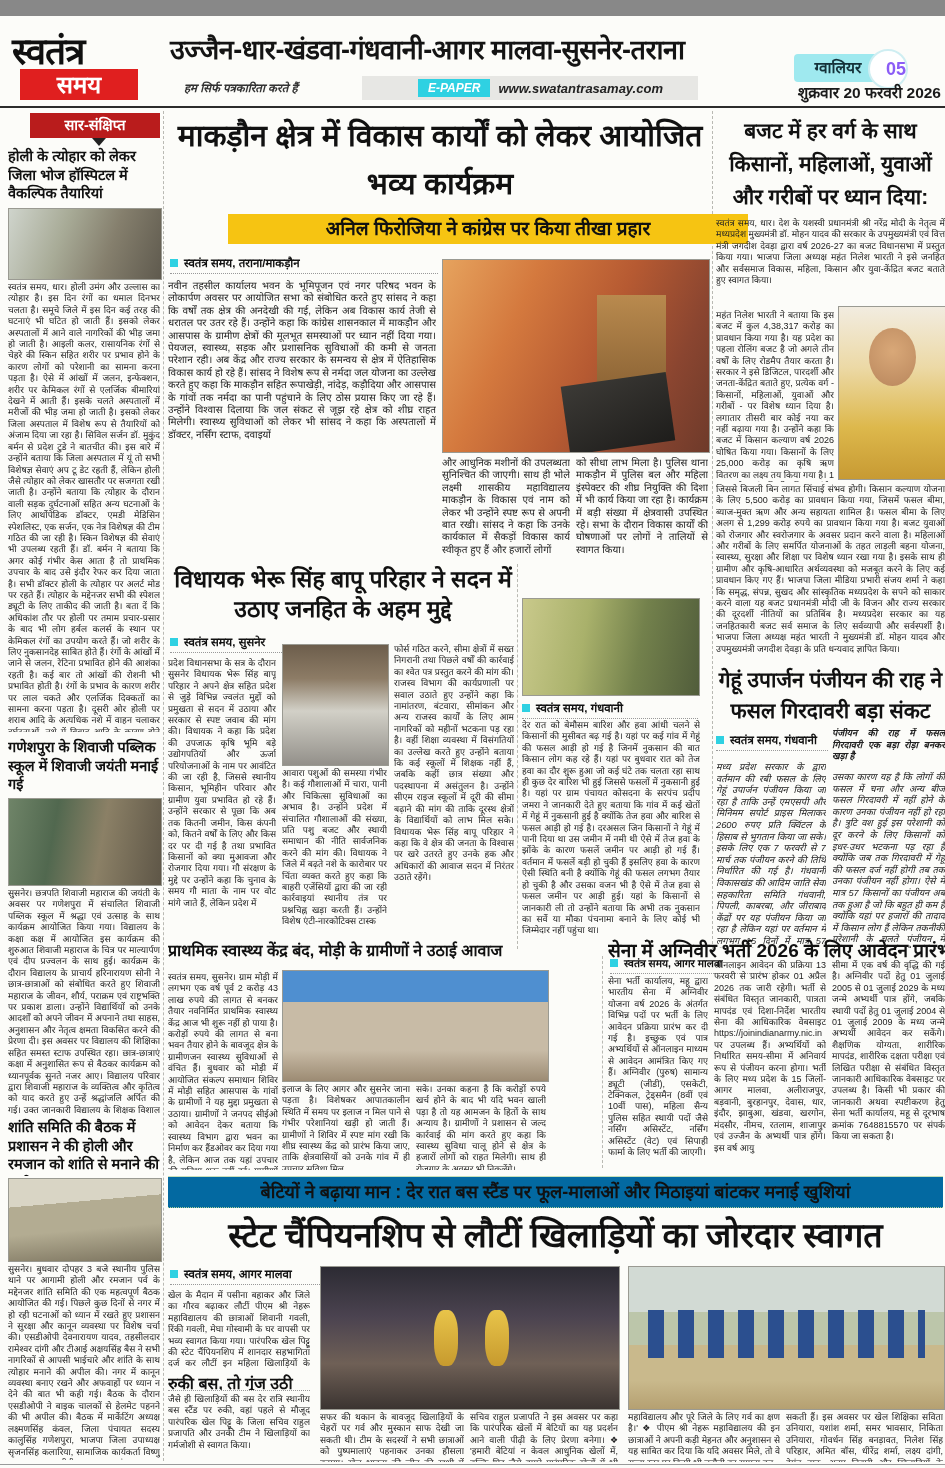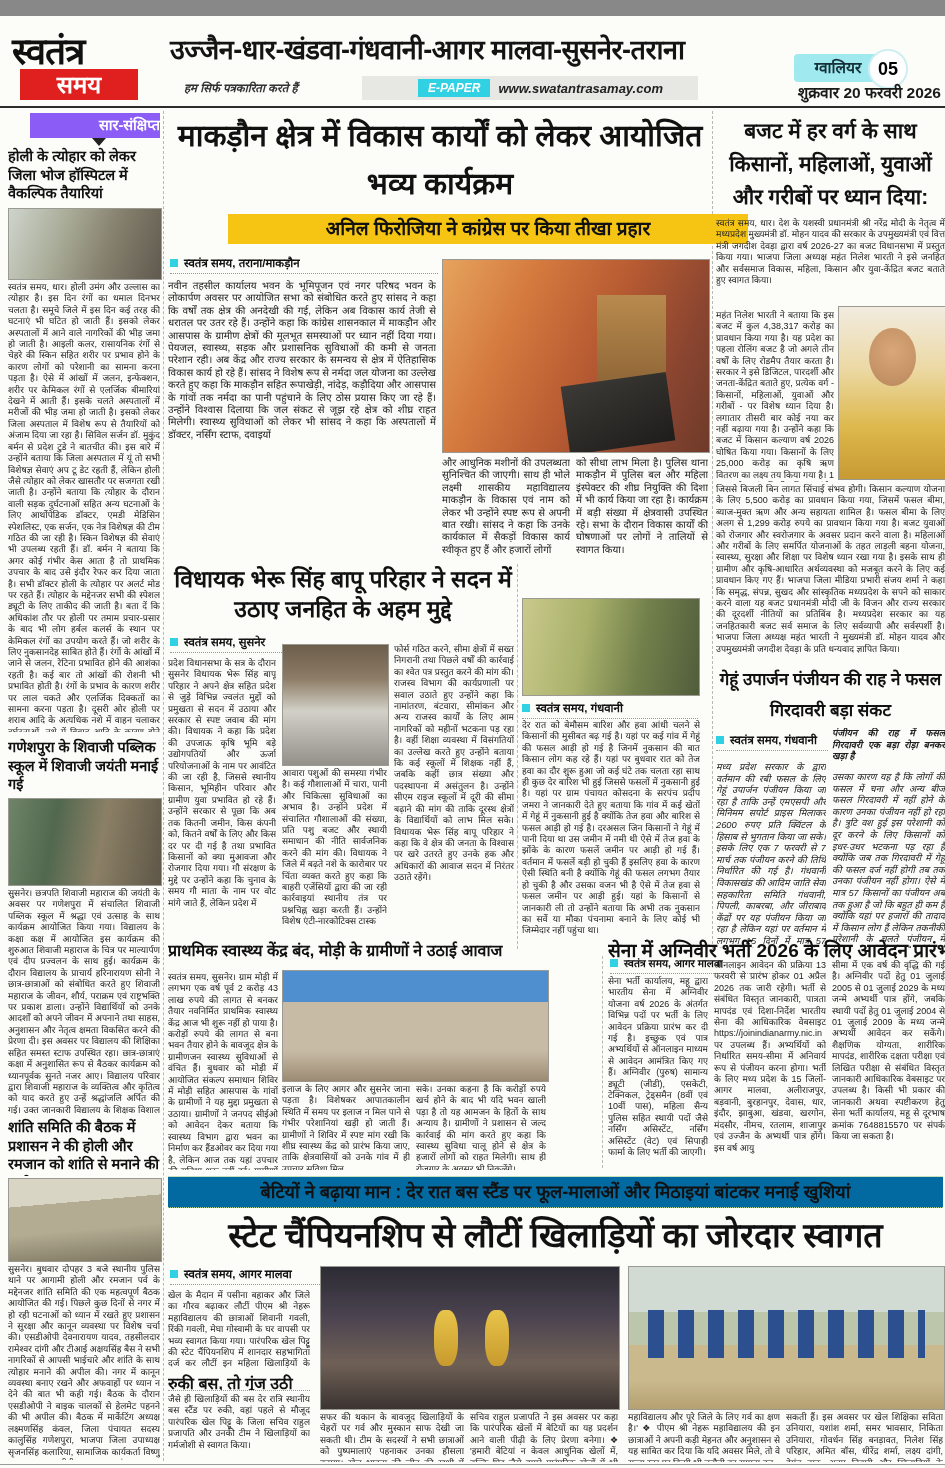--- a/index.html
+++ b/index.html
@@ -19,26 +19,26 @@
   #logo-box{left:20px;top:53px;width:118px;height:31px;background:#e01f1f;color:#fff;font-size:24px;font-weight:bold;
             text-align:center;line-height:31px;}
   #cities{left:170px;top:14px;width:560px;height:46px;font-size:27px;font-weight:bold;white-space:nowrap;letter-spacing:-0.5px;color:#141414;}
   #tagline{left:184px;top:64px;width:175px;font-size:11.5px;font-weight:bold;font-style:italic;color:#333;white-space:nowrap;overflow:hidden;}
   #epaper-bar{left:362px;top:60px;width:336px;height:24px;background:#e7e7e4;display:flex;align-items:center;font-style:italic;}
   #epaper-badge{background:#2fd1e2;color:#fff;font-weight:bold;font-size:12px;padding:2px 10px;margin-left:56px;}
   #website{font-size:13px;font-weight:bold;color:#222;margin-left:8px;}
   #edition-badge{left:794px;top:38px;width:88px;height:28px;background:#9fe9ef;border-radius:4px;font-size:15.5px;
                  font-weight:bold;color:#15323a;text-align:center;line-height:28px;}
   #page-circle{left:868px;top:33px;width:36px;height:36px;background:#fff;border:2px solid #cfeef2;border-radius:50%;
-               font-size:18px;font-weight:bold;color:#000000;text-align:center;line-height:36px;}
+               font-size:18px;font-weight:bold;color:#8b5cf6;text-align:right;line-height:36px;}
   #date{left:745px;top:65px;width:196px;font-size:15.5px;font-weight:bold;text-align:right;white-space:nowrap;}
   #masthead-rule{left:0;top:90px;width:945px;border-top:2px solid #2c2c2c;}
   
-  #sidebar-title{left:30px;top:97px;width:130px;height:25px;background:#8b5cf6;color:#fff;font-weight:bold;font-size:14.5px;
-                 text-align:right;line-height:25px;}
+  #sidebar-title{left:30px;top:97px;width:130px;height:25px;background:#b91c1c;color:#fff;font-weight:bold;font-size:14.5px;
+                 text-align:center;line-height:25px;}
   #sidebar-arrow{left:92px;top:122px;width:0;height:0;border-left:7px solid transparent;border-right:7px solid transparent;border-top:8px solid #222;}
   .sbar-head{left:8px;width:152px;font-size:14.5px;line-height:18.5px;font-weight:bold;}
   .sbar-photo{left:8px;width:152px;}
   .sbar-body{left:8px;width:152px;}
   
   #bottom-rule{left:0;top:1448px;width:945px;border-top:1px solid #9a9a9a;}
   #cmyk-bar{left:0;top:1452px;width:945px;height:9px;
     background:repeating-linear-gradient(90deg,#0fd0ea 0 16px,#fcfcf9 16px 23px,#f014c8 23px 39px,#fcfcf9 39px 46px,
     #f2ea0a 46px 62px,#fcfcf9 62px 69px,#141414 69px 85px,#fcfcf9 85px 158px);}
 </style>
@@ -103,21 +103,21 @@
   <div class="abs bt sb" style="left:522px;top:704px;width:178px;height:228px;">देर रात को बेमौसम बारिश और हवा आंधी चलने से किसानों की मुसीबत बढ़ गई है। यहां पर कई गांव में गेहूं की फसल आड़ी हो गई है जिनमें नुकसान की बात किसान लोग कह रहे हैं। यहां पर बुधवार रात को तेज हवा का दौर शुरू हुआ जो कई घंटे तक चलता रहा साथ ही कुछ देर बारिश भी हुई जिससे फसलों में नुकसानी हुई है। यहां पर ग्राम पंचायत कोसदना के सरपंच प्रदीप जमरा ने जानकारी देते हुए बताया कि गांव में कई खेतों में गेहूं में नुकसानी हुई है क्योंकि तेज हवा और बारिश से फसल आड़ी हो गई है। दरअसल जिन किसानों ने गेहूं में पानी दिया था उस जमीन में नमी थी ऐसे में तेज हवा के झोंके के कारण फसलें जमीन पर आड़ी हो गई हैं। वर्तमान में फसलें बड़ी हो चुकी हैं इसलिए हवा के कारण ऐसी स्थिति बनी है क्योंकि गेहूं की फसल लगभग तैयार हो चुकी है और उसका वजन भी है ऐसे में तेज हवा से फसल जमीन पर आड़ी हुई। यहां के किसानों से जानकारी ली तो उन्होंने बताया कि अभी तक नुकसान का सर्वे या मौका पंचनामा बनाने के लिए कोई भी जिम्मेदार नहीं पहुंचा था।</div>
 
   <div class="abs hd" style="left:716px;top:98px;width:229px;height:100px;font-size:21px;line-height:33px;text-align:center;">बजट में हर वर्ग के साथ किसानों, महिलाओं, युवाओं और गरीबों पर ध्यान दिया: जिला अध्यक्ष</div>
   <div class="abs bt sb" style="left:716px;top:202px;width:229px;height:90px;">स्वतंत्र समय, धार। देश के यशस्वी प्रधानमंत्री श्री नरेंद्र मोदी के नेतृत्व में मध्यप्रदेश मुख्यमंत्री डॉ. मोहन यादव की सरकार के उपमुख्यमंत्री एवं वित्त मंत्री जगदीश देवड़ा द्वारा वर्ष 2026-27 का बजट विधानसभा में प्रस्तुत किया गया। भाजपा जिला अध्यक्ष महंत निलेश भारती ने इसे जनहित और सर्वसमाज विकास, महिला, किसान और युवा-केंद्रित बजट बताते हुए स्वागत किया।</div>
   <div class="abs bt sb" style="left:716px;top:294px;width:118px;height:172px;">महंत निलेश भारती ने बताया कि इस बजट में कुल 4,38,317 करोड़ का प्रावधान किया गया है। यह प्रदेश का पहला रोलिंग बजट है जो अगले तीन वर्षों के लिए रोडमैप तैयार करता है। सरकार ने इसे डिजिटल, पारदर्शी और जनता-केंद्रित बताते हुए, प्रत्येक वर्ग - किसानों, महिलाओं, युवाओं और गरीबों - पर विशेष ध्यान दिया है। लगातार तीसरी बार कोई नया कर नहीं बढ़ाया गया है। उन्होंने कहा कि बजट में किसान कल्याण वर्ष 2026 घोषित किया गया। किसानों के लिए 25,000 करोड़ का कृषि ऋण वितरण का लक्ष्य तय किया गया है। 1 लाख सोलर पंप वितरित किए जाएंगे,</div>
   <div class="abs photo" style="left:838px;top:290px;width:107px;height:172px;background:linear-gradient(180deg,#f2ece0,#ecd9a6 35%,#ddb84c 70%,#c79a33);">
     <div style="position:absolute;left:28%;top:12%;width:44%;height:34%;border-radius:50%;background:radial-gradient(circle at 50% 40%,#d9a878,#b9875d);"></div>
   </div>
   <div class="abs bt sb" style="left:716px;top:468px;width:229px;height:178px;">जिससे बिजली बिन लागत सिंचाई संभव होगी। किसान कल्याण योजना के लिए 5,500 करोड़ का प्रावधान किया गया, जिसमें फसल बीमा, ब्याज-मुक्त ऋण और अन्य सहायता शामिल है। फसल बीमा के लिए अलग से 1,299 करोड़ रुपये का प्रावधान किया गया है। बजट युवाओं को रोजगार और स्वरोजगार के अवसर प्रदान करने वाला है। महिलाओं और गरीबों के लिए समर्पित योजनाओं के तहत लाड़ली बहना योजना, स्वास्थ्य, सुरक्षा और शिक्षा पर विशेष ध्यान रखा गया है। इसके साथ ही ग्रामीण और कृषि-आधारित अर्थव्यवस्था को मजबूत करने के लिए कई प्रावधान किए गए हैं। भाजपा जिला मीडिया प्रभारी संजय शर्मा ने कहा कि समृद्ध, संपन्न, सुखद और सांस्कृतिक मध्यप्रदेश के सपने को साकार करने वाला यह बजट प्रधानमंत्री मोदी जी के विजन और राज्य सरकार की दूरदर्शी नीतियों का प्रतिबिंब है। मध्यप्रदेश सरकार का यह जनहितकारी बजट सर्व समाज के लिए सर्वव्यापी और सर्वस्पर्शी है। भाजपा जिला अध्यक्ष महंत भारती ने मुख्यमंत्री डॉ. मोहन यादव और उपमुख्यमंत्री जगदीश देवड़ा के प्रति धन्यवाद ज्ञापित किया।</div>
 
-  <div class="abs hd" style="left:716px;top:648px;width:229px;height:62px;font-size:17px;line-height:31px;text-align:center;">गेहूं उपार्जन पंजीयन की राह ने फसल गिरदावरी बड़ा संकट</div>
+  <div class="abs hd" style="left:716px;top:648px;width:229px;height:62px;font-size:21px;line-height:31px;text-align:center;">गेहूं उपार्जन पंजीयन की राह ने फसल गिरदावरी बड़ा संकट</div>
   <div class="abs byline" style="left:716px;top:716px;width:112px;">स्वतंत्र समय, गंधवानी</div>
   <div class="abs bt it" style="left:832px;top:712px;width:113px;height:38px;font-weight:bold;">पंजीयन की राह में फसल गिरदावरी एक बड़ा रोड़ा बनकर खड़ा है</div>
   <div class="abs bt it" style="left:716px;top:746px;width:110px;height:186px;">मध्य प्रदेश सरकार के द्वारा वर्तमान की रबी फसल के लिए गेहूं उपार्जन पंजीयन किया जा रहा है ताकि उन्हें एमएसपी और मिनिमम सपोर्ट प्राइस मिलाकर 2600 रुपए प्रति क्विंटल के हिसाब से भुगतान किया जा सके। इसके लिए एक 7 फरवरी से 7 मार्च तक पंजीयन करने की तिथि निर्धारित की गई है। गंधवानी विकासखंड की आदिम जाति सेवा सहकारिता समिति गंधवानी, पिपली, काबरबा, और जीराबाद केंद्रों पर यह पंजीयन किया जा रहा है लेकिन यहां पर वर्तमान में लगभग 15 दिनों में मात्र 57 किसानों ने ही अपना पंजीयन कराया है। मामले में जानकारी ली तो पता चला कि गेहूं उपार्जन में</div>
   <div class="abs bt it" style="left:832px;top:756px;width:113px;height:176px;">उसका कारण यह है कि लोगों की फसल में चना और अन्य बीज फसल गिरदावरी में नहीं होने के कारण उनका पंजीयन नहीं हो रहा है। त्रुटि वश हुई इस परेशानी को दूर करने के लिए किसानों को इधर-उधर भटकना पड़ रहा है क्योंकि जब तक गिरदावरी में गेहूं की फसल दर्ज नहीं होगी तब तक उनका पंजीयन नहीं होगा। ऐसे में मात्र 57 किसानों का पंजीयन अब तक हुआ है जो कि बहुत ही कम है क्योंकि यहां पर हजारों की तादाद में किसान लोग हैं लेकिन तकनीकी परेशानी के चलते पंजीयन में दिक्कत आ रही है और गंधवानी विकासखंड में यह पंजीयन वर्तमान में बहुत ही कम है।</div>
 
   <div class="abs hd" style="left:168px;top:918px;width:432px;height:34px;font-size:16px;line-height:34px;text-align:left;white-space:nowrap;">प्राथमिक स्वास्थ्य केंद्र बंद, मोड़ी के ग्रामीणों ने उठाई आवाज</div>
   <div class="abs bt sb" style="left:168px;top:956px;width:110px;height:198px;">स्वतंत्र समय, सुसनेर। ग्राम मोड़ी में लगभग एक वर्ष पूर्व 2 करोड़ 43 लाख रुपये की लागत से बनकर तैयार नवनिर्मित प्राथमिक स्वास्थ्य केंद्र आज भी शुरू नहीं हो पाया है। करोड़ों रुपये की लागत से बना भवन तैयार होने के बावजूद क्षेत्र के ग्रामीणजन स्वास्थ्य सुविधाओं से वंचित हैं। बुधवार को मोड़ी में आयोजित संकल्प समाधान शिविर में मोड़ी सहित आसपास के गांवों के ग्रामीणों ने यह मुद्दा प्रमुखता से उठाया। ग्रामीणों ने जनपद सीईओ को आवेदन देकर बताया कि स्वास्थ्य विभाग द्वारा भवन का निर्माण कर हैंडओवर कर दिया गया है, लेकिन आज तक यहां उपचार की सुविधा शुरू नहीं हुई। ग्रामीणों का कहना है कि मोड़ी व आसपास के लगभग 10 से 15 गांवों के मरीजों को</div>
   <div class="abs photo" style="left:282px;top:954px;width:265px;height:110px;background:linear-gradient(180deg,#4f8fd0 0 28%,#c8bba6 28% 72%,#9c8b73);"></div>
   <div class="abs bt sb" style="left:282px;top:1068px;width:128px;height:86px;">इलाज के लिए आगर और सुसनेर जाना पड़ता है। विशेषकर आपातकालीन स्थिति में समय पर इलाज न मिल पाने से गंभीर परेशानियां खड़ी हो जाती हैं। ग्रामीणों ने शिविर में स्पष्ट मांग रखी कि शीघ्र स्वास्थ्य केंद्र को प्रारंभ किया जाए, ताकि क्षेत्रवासियों को उनके गांव में ही उपचार सुविधा मिल</div>
   <div class="abs bt sb" style="left:416px;top:1068px;width:130px;height:86px;">सके। उनका कहना है कि करोड़ों रुपये खर्च होने के बाद भी यदि भवन खाली पड़ा है तो यह आमजन के हितों के साथ अन्याय है। ग्रामीणों ने प्रशासन से जल्द कार्रवाई की मांग करते हुए कहा कि स्वास्थ्य सुविधा चालू होने से क्षेत्र के हजारों लोगों को राहत मिलेगी। साथ ही रोजगार के अवसर भी निकलेंगे।</div>

